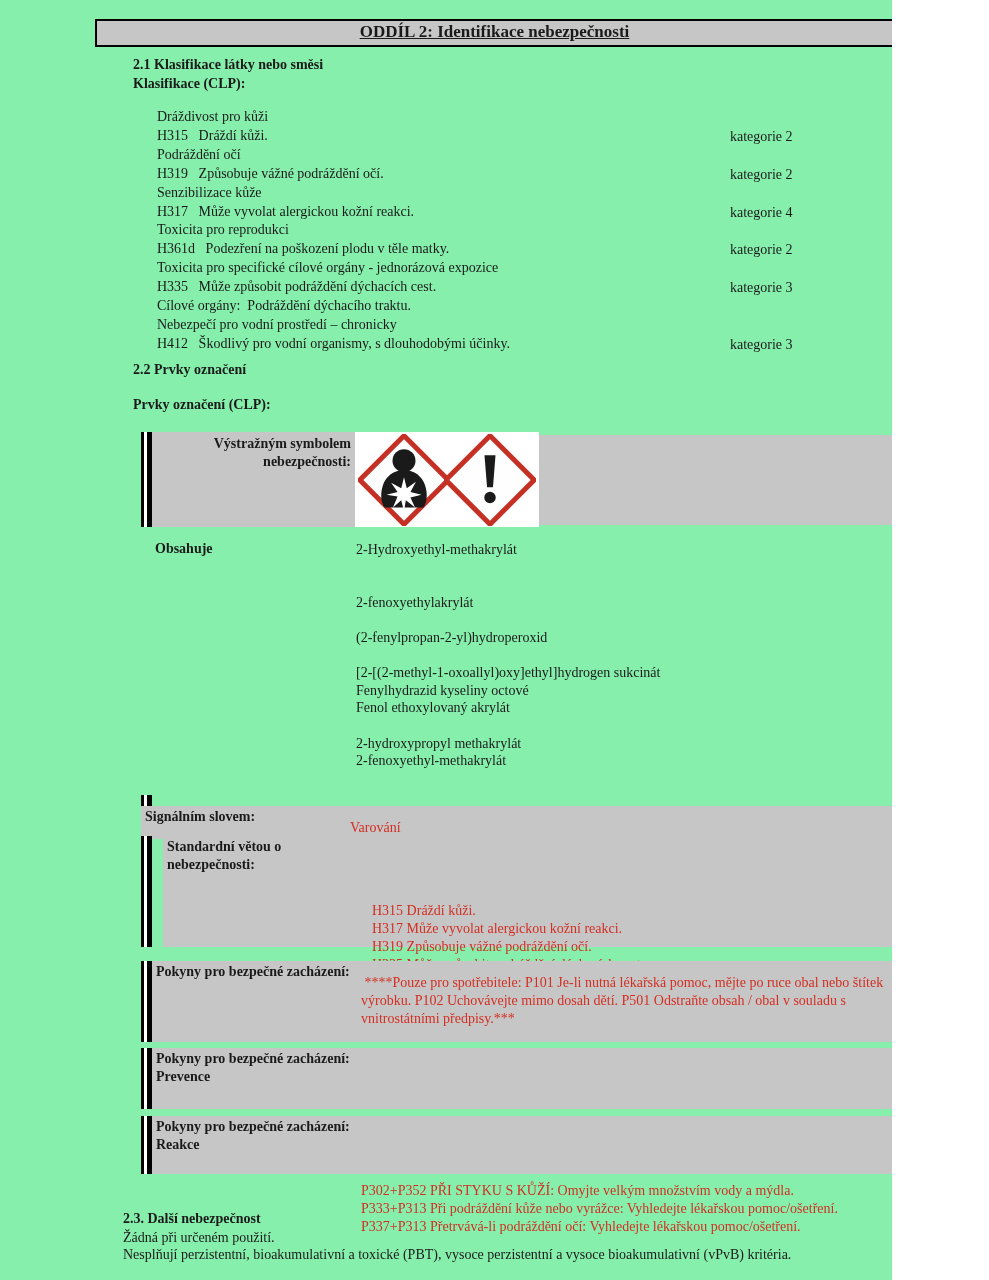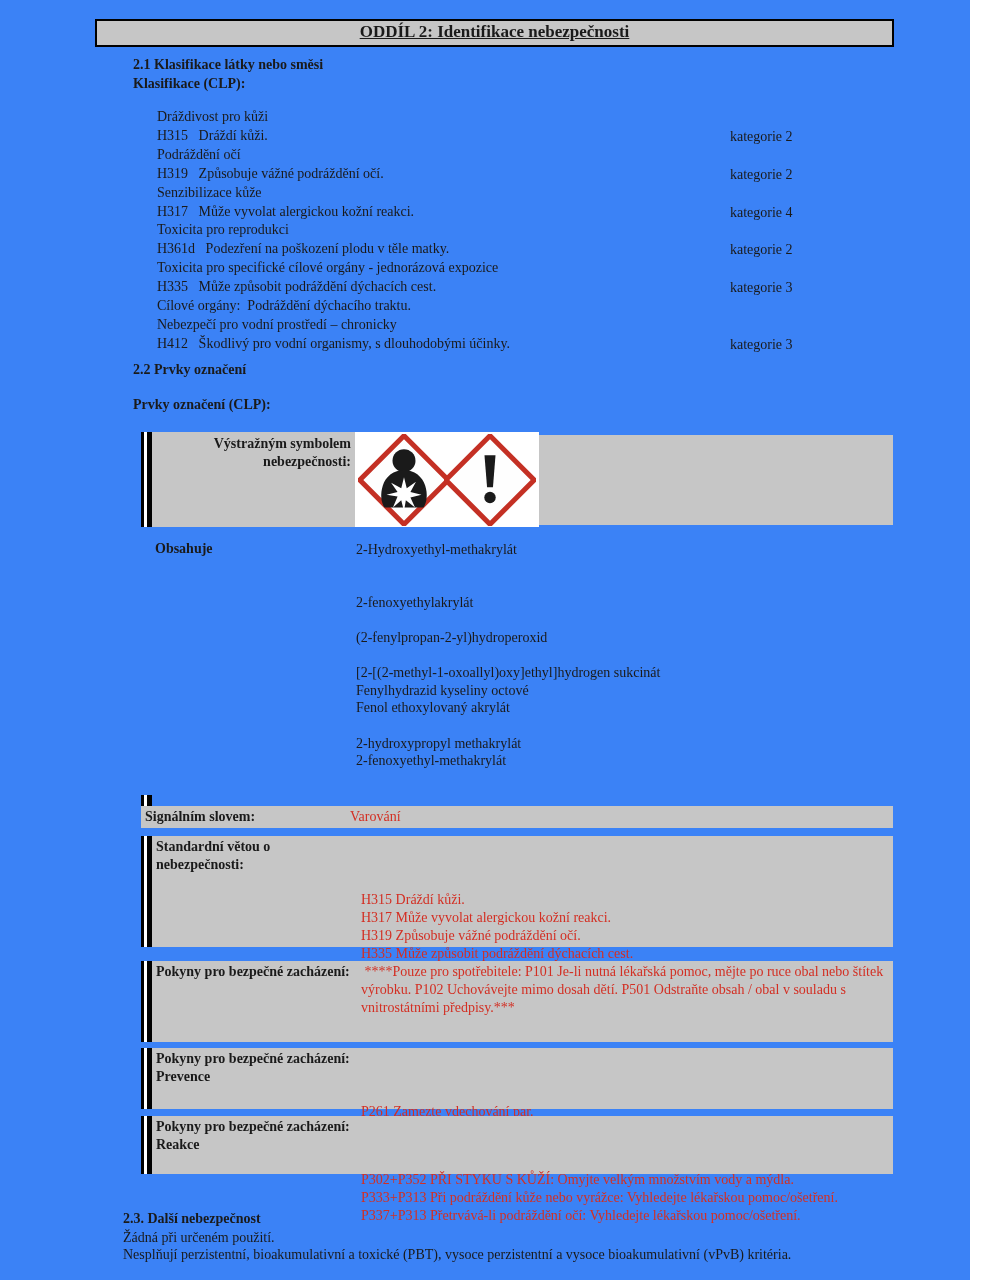--- a/index.html
+++ b/index.html
@@ -1,19 +1,19 @@
 <!DOCTYPE html>
 <html><head>
 <meta charset="utf-8">
 <style>
   html,body{margin:0;padding:0;background:#ffffff;}
   .page{
     position:relative;
-    width:970px;height:1280px;
-    background:#3b82f6;
+    width:892px;height:1280px;
+    background:#86efac;
     font-family:"Liberation Serif", serif;
     font-size:14px;color:#1a1a1a;
     overflow:hidden;
   }
   .title-bar{
     position:absolute;top:19px;left:95px;width:795px;
     border:2px solid #000;background:#c6c6c6;
     text-align:center;padding:1px 0 3px 0;
   }
   .title-bar span{font-weight:bold;font-size:17px;text-decoration:underline;}
@@ -27,21 +27,21 @@
   .cls-cat{position:absolute;left:573px;top:0;margin-top:20px;}
 
   
   .grayrow{position:absolute;left:141px;width:752px;display:flex;align-items:stretch;}
   .vbars{display:flex;flex:0 0 11px;}
   .vbars .b1{width:3px;background:#000;}
   .vbars .gap{width:3px;background:#fff;}
   .vbars .b2{width:5px;background:#000;}
   .graybox{flex:1;background:#c6c6c6;display:flex;}
   .glabel{flex:0 0 201px;padding:2px 4px 2px 4px;font-weight:bold;line-height:17.5px;}
-  .gcontent{flex:1;padding:2px 8px 2px 0;line-height:17.8px;white-space:pre-wrap;}
+  .gcontent{flex:1;padding:13px 8px 2px 0;line-height:17.8px;white-space:pre-wrap;}
   .red{color:#d32f23;}
 
   
   .picto-row{position:absolute;top:432px;left:141px;width:752px;height:95px;display:flex;}
   .picto-label-box{flex:0 0 195px;background:#c6c6c6;padding:3px 4px;font-weight:bold;line-height:18px;text-align:right;}
   .picto-zone{flex:0 0 184px;background:#ffffff;display:flex;align-items:center;justify-content:center;}
   .picto-zone svg{display:block;margin:0 -3px;}
   .picto-filler{flex:1;background:#c6c6c6;margin:3px 0 2px 0;}
 
   
@@ -195,21 +195,21 @@
         <span class="b1"></span>
         <span class="gap"></span>
         <span class="b2"></span>
       </div>
     <div class="graybox">
       <div class="glabel">Signálním slovem:</div>
       <div class="gcontent red">Varování</div>
     </div>
   </div>
 
-  <div class="grayrow" style="top:836px;height:111px;">
+  <div class="grayrow" style="top:836px;height:111px;gap:11px;">
     <div class="vbars">
         <span class="b1"></span>
         <span class="gap"></span>
         <span class="b2"></span>
       </div>
     <div class="graybox">
       <div class="glabel">Standardní větou o nebezpečnosti:</div>
       <div class="gcontent red">
         
       <div class="hline">H315 Dráždí kůži.</div><div class="hline">H317 Může vyvolat alergickou kožní reakci.</div><div class="hline">H319 Způsobuje vážné podráždění očí.</div><div class="hline">H335 Může způsobit podráždění dýchacích cest.</div><div class="hline">H361d Podezření na poškození plodu v těle matky.</div><div class="hline">H412 Škodlivý pro vodní organismy, s dlouhodobými účinky.</div></div>

